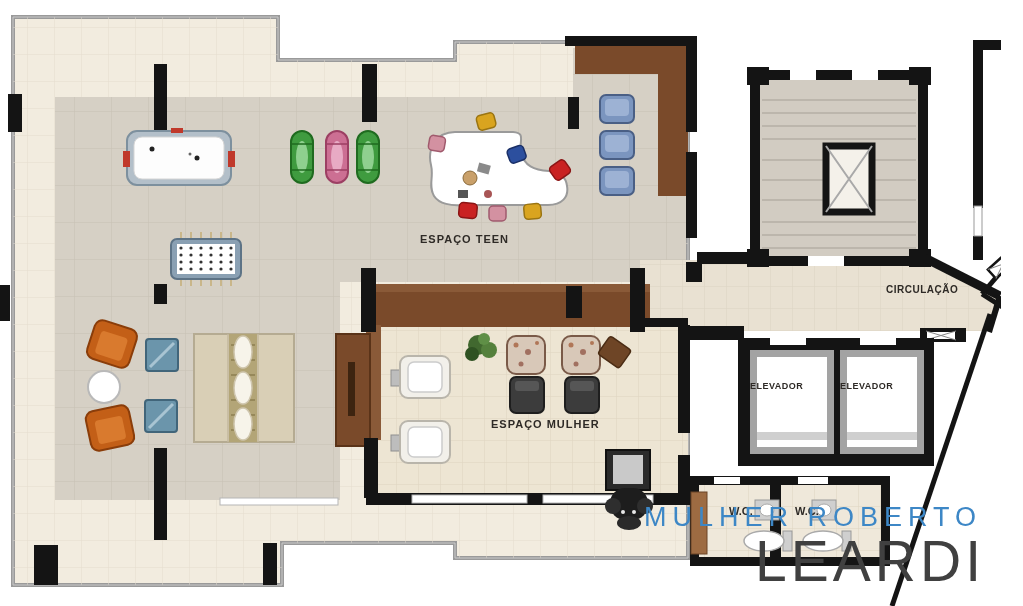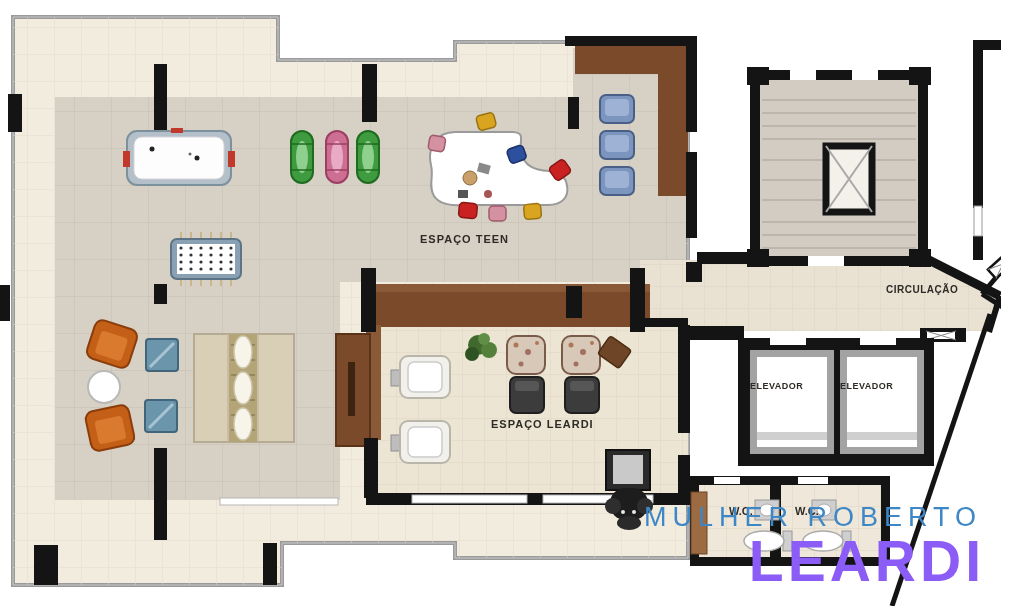--- a/index.html
+++ b/index.html
@@ -11,21 +11,21 @@
   .lbl-mulher{left:491px;top:418px;font-size:11px;letter-spacing:1px;}
   .lbl-circ{left:886px;top:284px;font-size:10px;letter-spacing:.5px;}
   .lbl-elev{width:84px;text-align:left;font-size:9px;letter-spacing:.5px;top:381px;}
   .lbl-elev1{left:750px;}
   .lbl-elev2{left:840px;}
   .lbl-wc{font-size:11px;top:505px;}
   .lbl-wc1{left:729px;}
   .lbl-wc2{left:795px;}
   .logo{position:absolute;right:16px;bottom:16px;z-index:3;text-align:right;line-height:1;}
   .logo-top{font-size:27px;letter-spacing:6px;color:#3d87c6;font-weight:normal;margin-right:3px;}
-  .logo-main{font-size:57px;letter-spacing:4px;color:#8b5cf6;font-weight:bold;margin-top:2px;}
+  .logo-main{font-size:57px;letter-spacing:4px;color:#404040;font-weight:normal;margin-top:2px;}
 </style>
 </head>
 <body>
 
 <div class="stage">
 
 <svg width="1023" height="606" viewBox="0 0 1023 606">
   <defs>
     <pattern id="gT" width="27" height="27" patternUnits="userSpaceOnUse">
       <path d="M27 0H0V27" fill="none" stroke="#e3dccd" stroke-width="1"></path>
@@ -374,21 +374,21 @@
     <rect x="610" y="488" width="38" height="32" rx="15" fill="#1d1d1d"></rect>
     <circle cx="613" cy="506" r="8" fill="#2e2e2e"></circle>
     <circle cx="645" cy="506" r="8" fill="#2e2e2e"></circle>
     <circle cx="623" cy="512" r="2" fill="#e8e8e8"></circle>
     <circle cx="634" cy="512" r="2" fill="#e8e8e8"></circle>
     <ellipse cx="629" cy="523" rx="12" ry="7" fill="#2a2a2a"></ellipse>
   </g>
 </svg>
 
 <div class="lbl lbl-teen">ESPAÇO TEEN</div>
-<div class="lbl lbl-mulher">ESPAÇO LEARDI</div>
+<div class="lbl lbl-mulher">ESPAÇO MULHER</div>
 <div class="lbl lbl-circ">CIRCULAÇÃO</div>
 <div class="lbl lbl-elev lbl-elev1">ELEVADOR</div>
 <div class="lbl lbl-elev lbl-elev2">ELEVADOR</div>
 <div class="lbl lbl-wc lbl-wc1">W.C.</div>
 <div class="lbl lbl-wc lbl-wc2">W.C.</div>
 
 <div class="logo">
   <div class="logo-top">MULHER ROBERTO</div>
   <div class="logo-main">LEARDI</div>
 </div>

